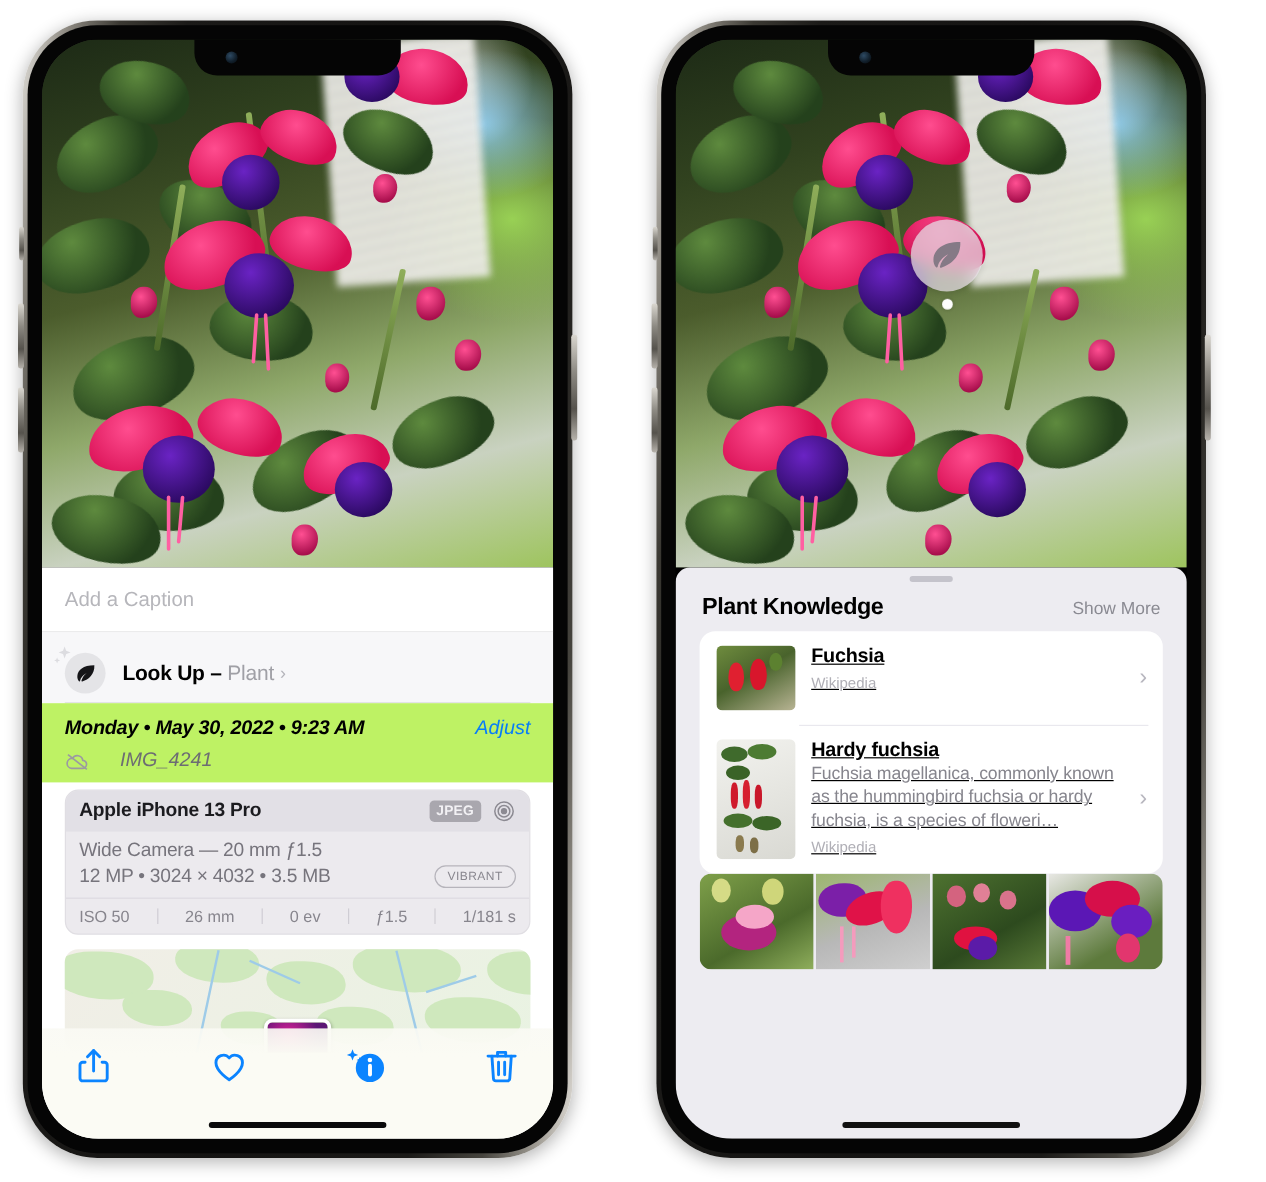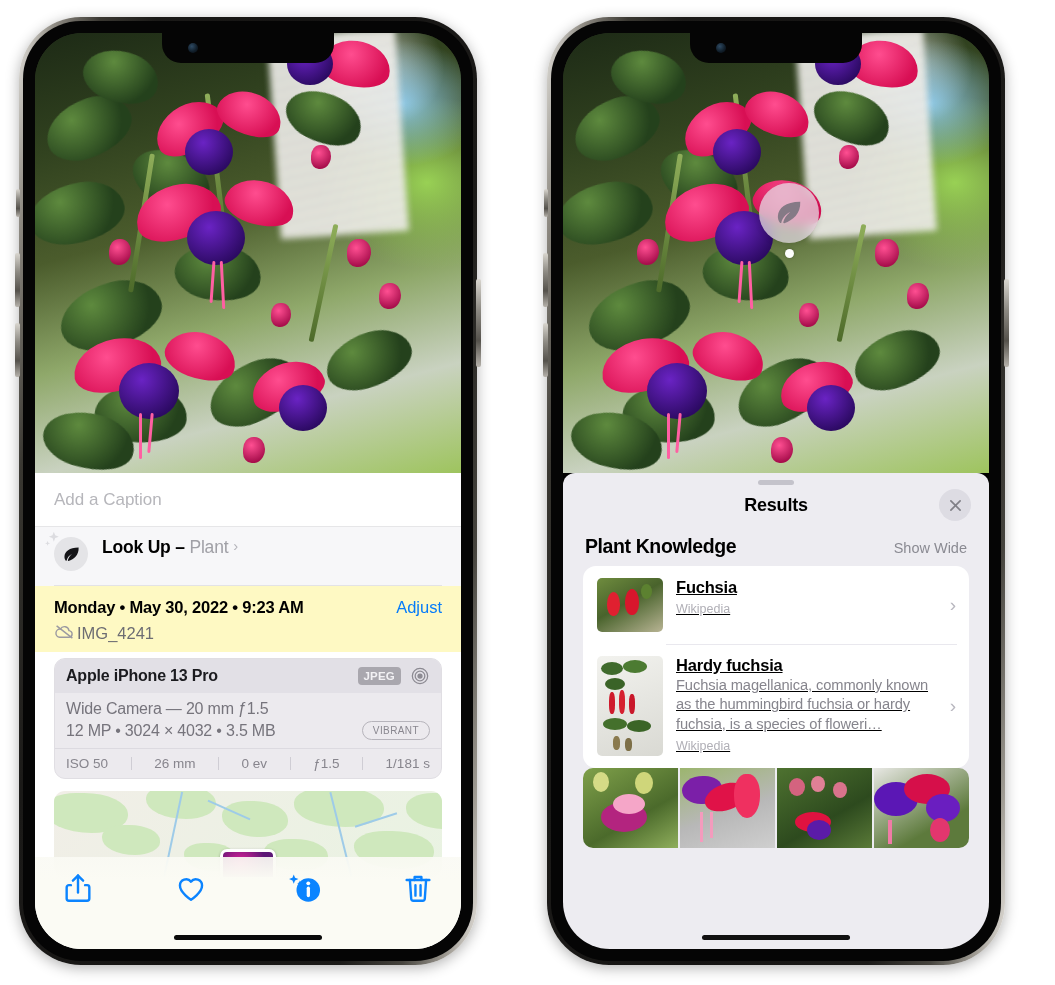--- a/index.html
+++ b/index.html
@@ -87,38 +87,38 @@
 
   
   .sheet { position: absolute; left:0; right:0; top:440px; bottom:0; background:#fff; }
   .caption-row {
     height: 54px; display:flex; align-items:center;
     padding: 0 19px; border-bottom: 1px solid #e6e6e8; background:#fff;
   }
   .caption-placeholder { font-size: 17px; color:#b6b6bb; }
 
   .lookup-block { background:#f7f7f9; padding: 10px 19px 0; }
-  .lookup-row { display:flex; height: 48px; position:relative; }
+  .lookup-row { display:flex; align-items:center; height: 48px; position:relative; }
   .leaf-circle {
     position: relative; width: 34px; height: 34px; border-radius:50%;
     background:#e4e4e7; display:flex; align-items:center; justify-content:center;
     margin-right: 14px; flex: 0 0 auto;
   }
   .sparkle { position:absolute; left:-11px; top:-7px; width: 20px; height: 20px; color:#dcdce0; }
   .lookup-text { font-size: 17.5px; color:#000; font-weight: 700; letter-spacing:-.2px;}
   .lookup-text .sep { font-weight:700; }
   .lookup-text .sub { color:#a0a0a6; font-weight: 400; }
   .chev-sm { color:#b4b4ba; font-size:15px; margin-left:5px; }
   .rule { height:1px; background:#e3e3e6; margin-left:0; }
 
-  .meta-block { background:#fef9c3; padding: 12px 19px 9px; }
+  .meta-block { background:#bef264; padding: 12px 19px 9px; font-style: italic; }
   .meta-line1 { display:flex; align-items:baseline; justify-content:space-between; }
   .meta-date { font-size: 16.5px; font-weight:700; color:#000; letter-spacing:-.2px;}
   .adjust { font-size: 16.5px; color:#067cf9; }
-  .meta-line2 { display:flex; align-items:flex-start; gap:2px; margin-top: 7px; }
+  .meta-line2 { display:flex; align-items:flex-end; gap:25px; margin-top: 7px; }
   .meta-file { font-size: 16.5px; color:#6d6d73; }
 
   .camcard {
     margin: 6px 19px 0; border-radius: 11px; overflow:hidden;
     background:#eceaee; border:1px solid #e0dee3;
   }
   .cam-head {
     display:flex; align-items:center; justify-content:space-between;
     padding: 7px 11px; background:#e2e0e6;
   }
@@ -452,32 +452,24 @@
           <div class="vlu-badge">
             <svg class="leafwhite" viewBox="0 0 24 24" fill="currentColor">
               <path d="M21 3C9 3 3.6 8.2 3.1 14.2c-.2 2.3.6 4.4 1.7 5.6.4.4 1 .2 1.1-.3.6-2.9 2.7-6.2 7.1-8.4-3.2 2.5-5 5.6-5.6 8.3-.1.5.4.9.9.7C15 18 21.5 12.6 21 3z"></path>
             </svg>
           </div>
           <div class="vlu-dot"></div>
         </div>
 
         <div class="results">
           <div class="grabber"></div>
-          <div class="res-head">
-            <span class="res-title">Results</span>
-            <span class="close-btn">
-              <svg width="17" height="17" viewBox="0 0 24 24" fill="none" stroke="currentColor" stroke-width="2.4" stroke-linecap="round">
-                <path d="M5.5 5.5l13 13M18.5 5.5l-13 13"></path>
-              </svg>
-            </span>
-          </div>
 
           <div class="sec-head">
             <span class="sec-title">Plant Knowledge</span>
-            <span class="show-more">Show Wide</span>
+            <span class="show-more">Show More</span>
           </div>
 
           <div class="know-card">
 
             <div class="know-row">
               <span class="thumb">
                 <span style="position:absolute;inset:0;background:linear-gradient(150deg,#6f8c3e,#49632c 45%,#b8b494 100%)"></span>
                 <span style="position:absolute;left:10px;top:14px;width:13px;height:24px;border-radius:50% 50% 45% 45%;background:#e02030"></span>
                 <span style="position:absolute;left:28px;top:11px;width:14px;height:26px;border-radius:50% 50% 45% 45%;background:#d8162c"></span>
                 <span style="position:absolute;left:44px;top:6px;width:11px;height:15px;border-radius:50%;background:#5c8130"></span>

